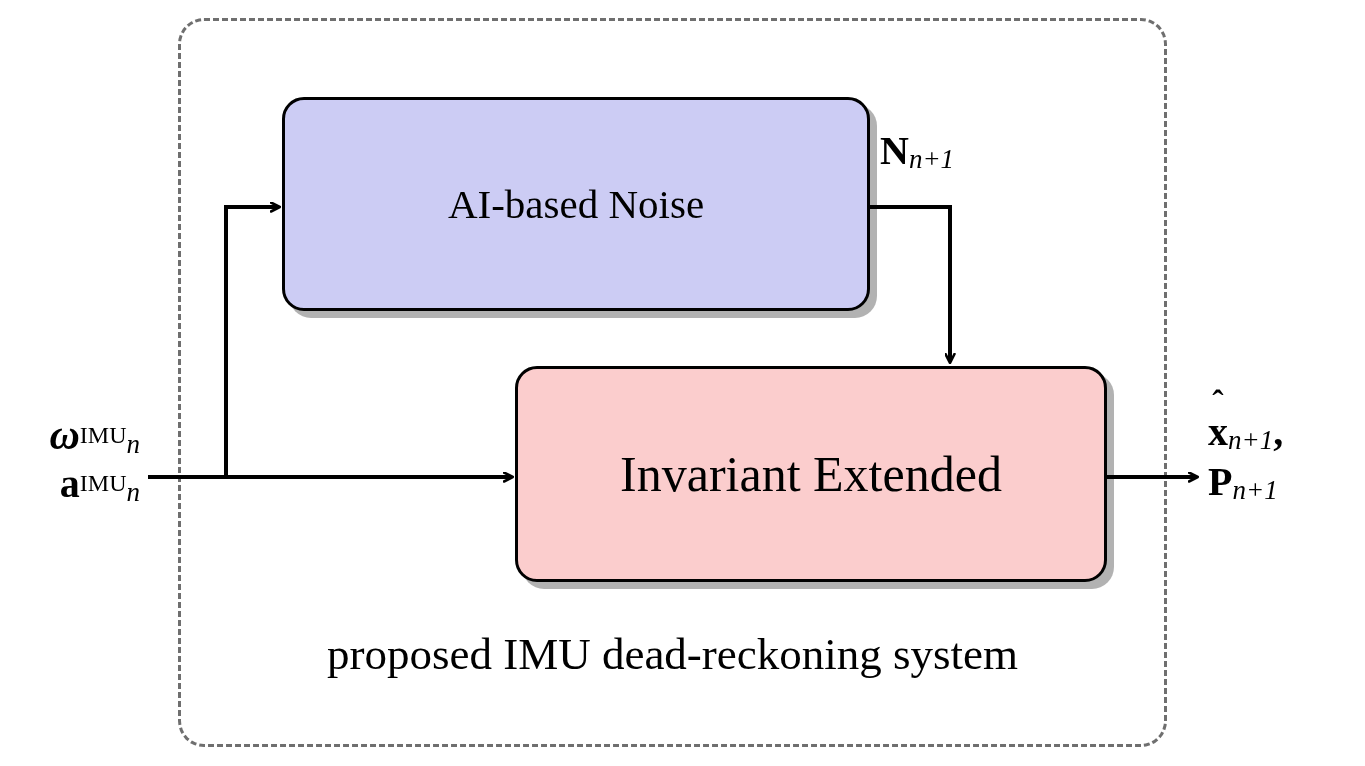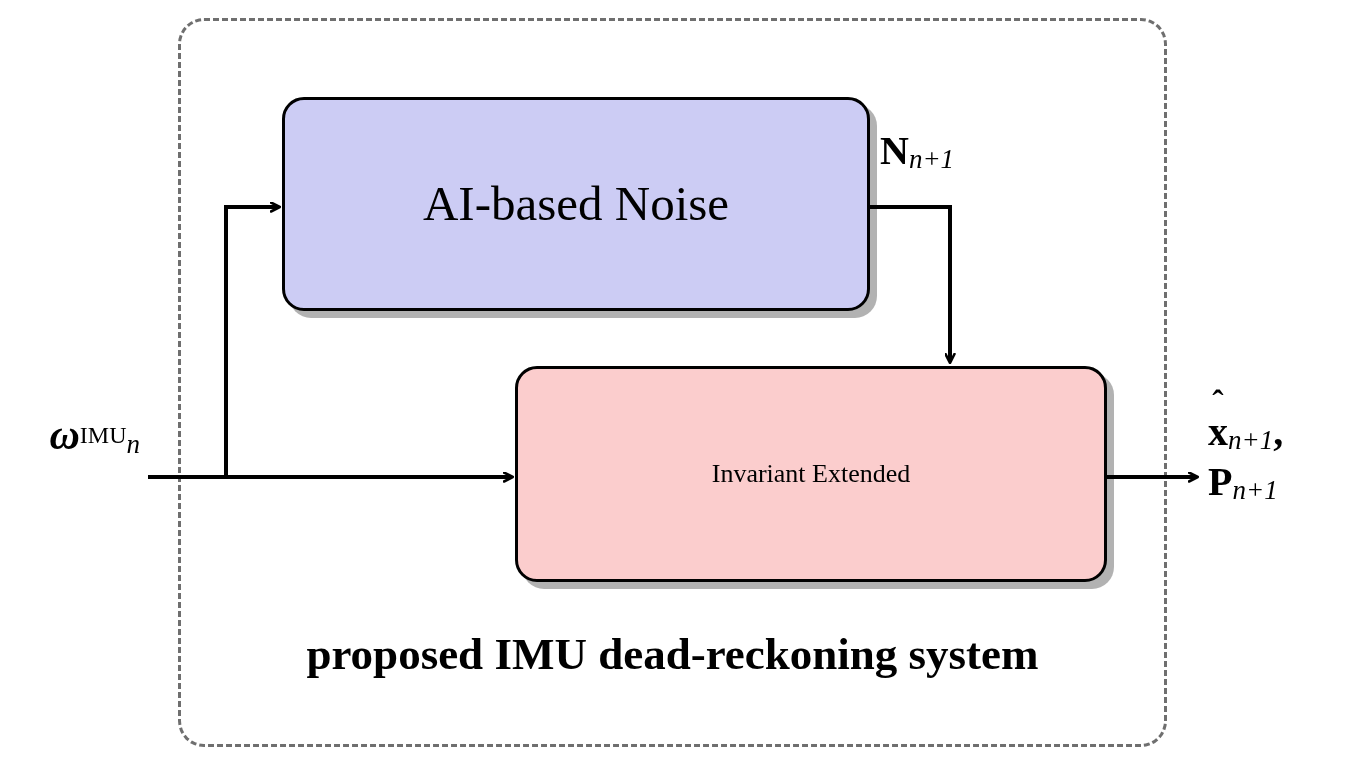--- a/index.html
+++ b/index.html
@@ -53,31 +53,31 @@
     display: block;
     white-space: nowrap;
   }
 
   #box-adapter {
     left: 282px;
     top: 97px;
     width: 588px;
     height: 214px;
     background: #ccccf4;
-    font-size: 49px;
+    font-size: 41px;
     line-height: 1.42;
   }
 
   #box-iekf {
     left: 515px;
     top: 366px;
     width: 592px;
     height: 216px;
     background: #fbcdcd;
-    font-size: 26px;
+    font-size: 50px;
     line-height: 1.42;
   }
 
   
   #wires {
     position: absolute;
     left: 0;
     top: 0;
     width: 1365px;
     height: 766px;
@@ -154,21 +154,20 @@
 
   
   #caption {
     position: absolute;
     left: 178px;
     top: 628px;
     width: 989px;
     text-align: center;
     font-size: 45px;
     white-space: nowrap;
-    font-weight: bold;
   }
 </style>
 </head>
 <body>
 
 <div id="canvas">
 
   <div class="system-frame"></div>
 
   <svg id="wires" viewBox="0 0 1365 766" width="1365" height="766">
@@ -190,20 +189,21 @@
   <div class="proc-box" id="box-adapter">
     <span class="line">AI-based Noise</span>
   </div>
 
   <div class="proc-box" id="box-iekf">
     <span class="line">Invariant Extended</span>
   </div>
 
   <div class="math" id="label-imu-in">
     <span class="mrow"><span class="bsym-it">ω</span><sup class="sub-up">IMU</sup><sub class="sub-dn">n</sub></span>
+    <span class="mrow"><span class="bsym">a</span><sup class="sub-up">IMU</sup><sub class="sub-dn">n</sub></span>
   </div>
 
   <div class="math" id="label-noise">
     <span class="mrow"><span class="bsym">N</span><sub class="sub-dn">n+1</sub></span>
   </div>
 
   <div class="math" id="label-state-out">
     <span class="mrow"><span class="hatwrap"><span class="hat">ˆ</span><span class="bsym">x</span></span><sub class="sub-dn">n+1</sub><span class="bsym">,</span></span>
     <span class="mrow"><span class="bsym">P</span><sub class="sub-dn">n+1</sub></span>
   </div>

